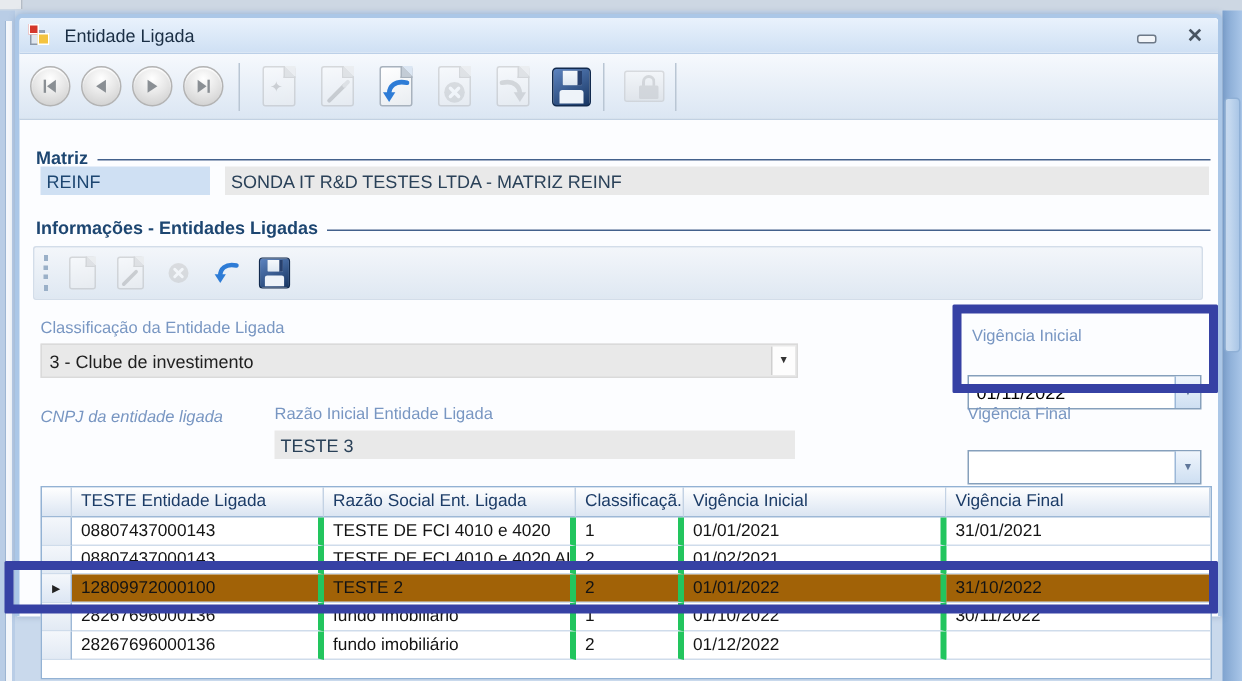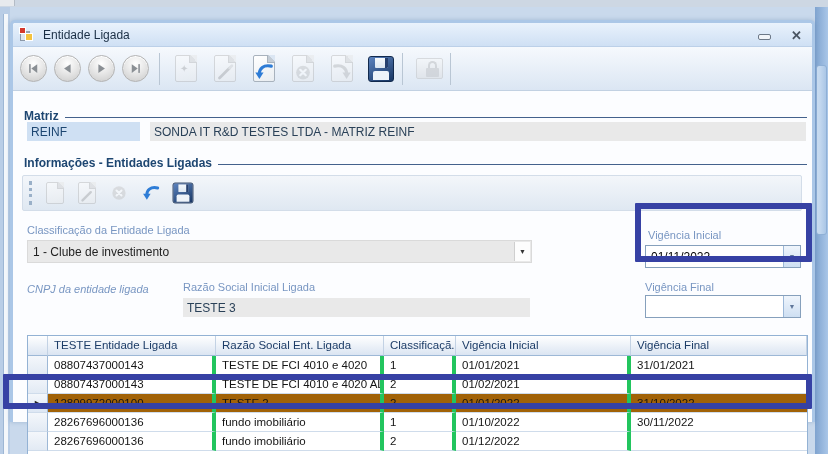--- a/index.html
+++ b/index.html
@@ -9,21 +9,21 @@
 
   
   .mdi-top { position:absolute; left:0; top:0; width:828px; height:7px; background:#cdd7e3; }
   .mdi-top-corner { position:absolute; left:0; top:0; width:15px; height:6px; background:#e7eaee; border-right:1px solid #b4bcc6; }
   .mdi-left-strip { position:absolute; left:0; top:7px; width:10px; height:447px; background:#b9cde6; }
   .mdi-left-white { position:absolute; left:3px; top:14px; width:5px; height:440px; background:#f4f7fb; border-left:1px solid #9db6d4; }
   .mdi-scrollbar { position:absolute; right:0; top:7px; width:13px; height:447px; background:linear-gradient(90deg,#7fa3cf,#a9c6e8); }
   .mdi-scroll-thumb { position:absolute; left:1px; top:58px; width:11px; height:170px; background:linear-gradient(90deg,#cfe0f3,#aac6e6); border:1px solid #8fb0d6; border-radius:3px; }
 
   
-  .window { position:absolute; left:10px; top:20px; width:805px; height:402px;
+  .window { position:absolute; left:10px; top:9px; width:805px; height:402px;
             border:3px solid #abc7e7; border-bottom:none; border-radius:5px 5px 0 0;
             background:#fcfdff; box-shadow:0 0 4px rgba(90,120,160,.35); }
   .titlebar { position:absolute; left:0; top:0; width:799px; height:24px;
               background:linear-gradient(#e9f2fc,#cfe0f4); border-bottom:1px solid #bcd0e8;
               border-radius:3px 3px 0 0; display:flex; align-items:center; }
   .title-text { font-size:12px; color:#1a2e44; margin-left:8px; }
   .win-btns { position:absolute; right:10px; top:0; height:24px; display:flex; align-items:center; gap:18px; }
   .btn-min { width:18px; height:16px; display:flex; align-items:flex-end; justify-content:center; cursor:default; }
   .btn-min .dash { width:13px; height:6px; background:#f2f5f9; border:1px solid #6d7988; border-radius:2px; margin-bottom:3px; }
   .btn-close { font-size:13px; font-weight:bold; color:#4a5562; font-family:"DejaVu Serif",serif; }
@@ -78,21 +78,21 @@
                   background:linear-gradient(#f3f6fa,#dfe8f2); border:1px solid #d3dde9; border-radius:2px;
                   display:flex; align-items:center; }
   .grip { width:4px; height:24px; border-left:3px dotted #9ab0c8; margin:0 8px 0 6px; }
   .mini-btn { width:28px; height:28px; margin-right:4px; display:flex; align-items:center; justify-content:center; position:relative; }
   .doc-sm { width:18px; height:22px; }
   .doc-sm::after { width:6px; height:6px; }
   .overlay-sm { width:18px; height:18px; }
 
   .combo { position:absolute; height:23px; background:#e9e9e9; border:1px solid #dadada; font-size:12px; color:#1f1f1f; display:flex; align-items:center; padding-left:5px; }
   .combo .arrow-btn { position:absolute; right:1px; top:1px; bottom:1px; width:16px; background:#fdfdfd; border-left:1px solid #cfcfcf; display:flex; align-items:center; justify-content:center; font-size:7px; color:#333; }
-  .date-combo { position:absolute; height:23px; background:#fff; border:1px solid #86a0bc; font-size:12px; color:#000; display:flex; align-items:center; padding-left:5px; }
+  .date-combo { position:absolute; height:23px; background:#fff; border:1px solid #86a0bc; font-size:12px; color:#000; display:flex; align-items:center; padding-left:5px;margin-top:16px; }
   .date-combo .arrow-btn { position:absolute; right:0; top:0; bottom:0; width:17px; background:linear-gradient(#eff5fc,#cedff2); border-left:1px solid #9cb8d8; display:flex; align-items:center; justify-content:center; font-size:7px; color:#60779a; }
 
   
   .grid { position:absolute; left:14px; top:312px; width:781px; height:129px; background:#fff; border:1px solid #93b2d4; overflow:hidden; }
   .grow { display:flex; height:19px; }
   .grow.header { height:20px; }
   .gcell { flex:none; border-right:4px solid #22c55e; border-bottom:1px solid #cfdceb; font-size:11.5px; color:#141414; line-height:18px; padding-left:6px; white-space:nowrap; overflow:hidden; }
   .header .gcell { background:linear-gradient(#ffffff,#dbe5f2); border-right:1px solid #c3d2e4; border-bottom:1px solid #9db8d6; color:#1c3c67; line-height:19px; }
   .rowhdr { width:20px; padding-left:0; background:linear-gradient(#f4f7fb,#e2eaf4); border-right:1px solid #9db8d6; text-align:center; font-size:9px; color:#222; line-height:19px; }
   .c0 { width:168px; } .c1 { width:168px; } .c2 { width:72px; } .c3 { width:175px; } .c4 { flex:1; border-right:none; }
@@ -240,39 +240,39 @@
             <polygon points="2.5,13 11.5,13 7,20" fill="#2e7cd6"></polygon>
           </svg>
       </span>
       <span class="mini-btn">
         <span class="floppy floppy-sm"></span>
       </span>
     </div>
 
     <div class="field-label" style="left:14px; top:201px;">Classificação da Entidade Ligada</div>
     <div class="combo" style="left:14px; top:217px; width:505px;">
-      <span>1 - Clube de investimento</span>
+      <span>3 - Clube de investimento</span>
       <span class="arrow-btn">▼</span>
     </div>
 
     <div class="field-label" style="left:635px; top:206px;">Vigência Inicial</div>
     <div class="date-combo" style="left:632px; top:222px; width:156px;">
       <span>01/11/2022</span>
       <span class="arrow-btn">▼</span>
     </div>
 
     <div class="field-label" style="left:632px; top:258px;">Vigência Final</div>
     <div class="date-combo" style="left:632px; top:272px; width:156px;">
       <span></span>
       <span class="arrow-btn">▼</span>
     </div>
 
     <div class="field-label" style="left:14px; top:260px;font-style:italic;">CNPJ da entidade ligada</div>
     <div class="flat-field" style="left:14px; top:276px; width:146px;margin-top:45px;">12.809.972/0001-00</div>
-    <div class="field-label" style="left:170px; top:258px;">Razão Social Inicial Ligada</div>
+    <div class="field-label" style="left:170px; top:258px;">Razão Inicial Entidade Ligada</div>
     <div class="flat-field" style="left:170px; top:275px; width:347px;">TESTE 3</div>
 
     <div class="grid">
       <div class="grow header">
         <div class="gcell rowhdr"></div>
         <div class="gcell c0">TESTE Entidade Ligada</div>
         <div class="gcell c1">Razão Social Ent. Ligada</div>
         <div class="gcell c2">Classificaçã...</div>
         <div class="gcell c3">Vigência Inicial</div>
         <div class="gcell c4">Vigência Final</div>

